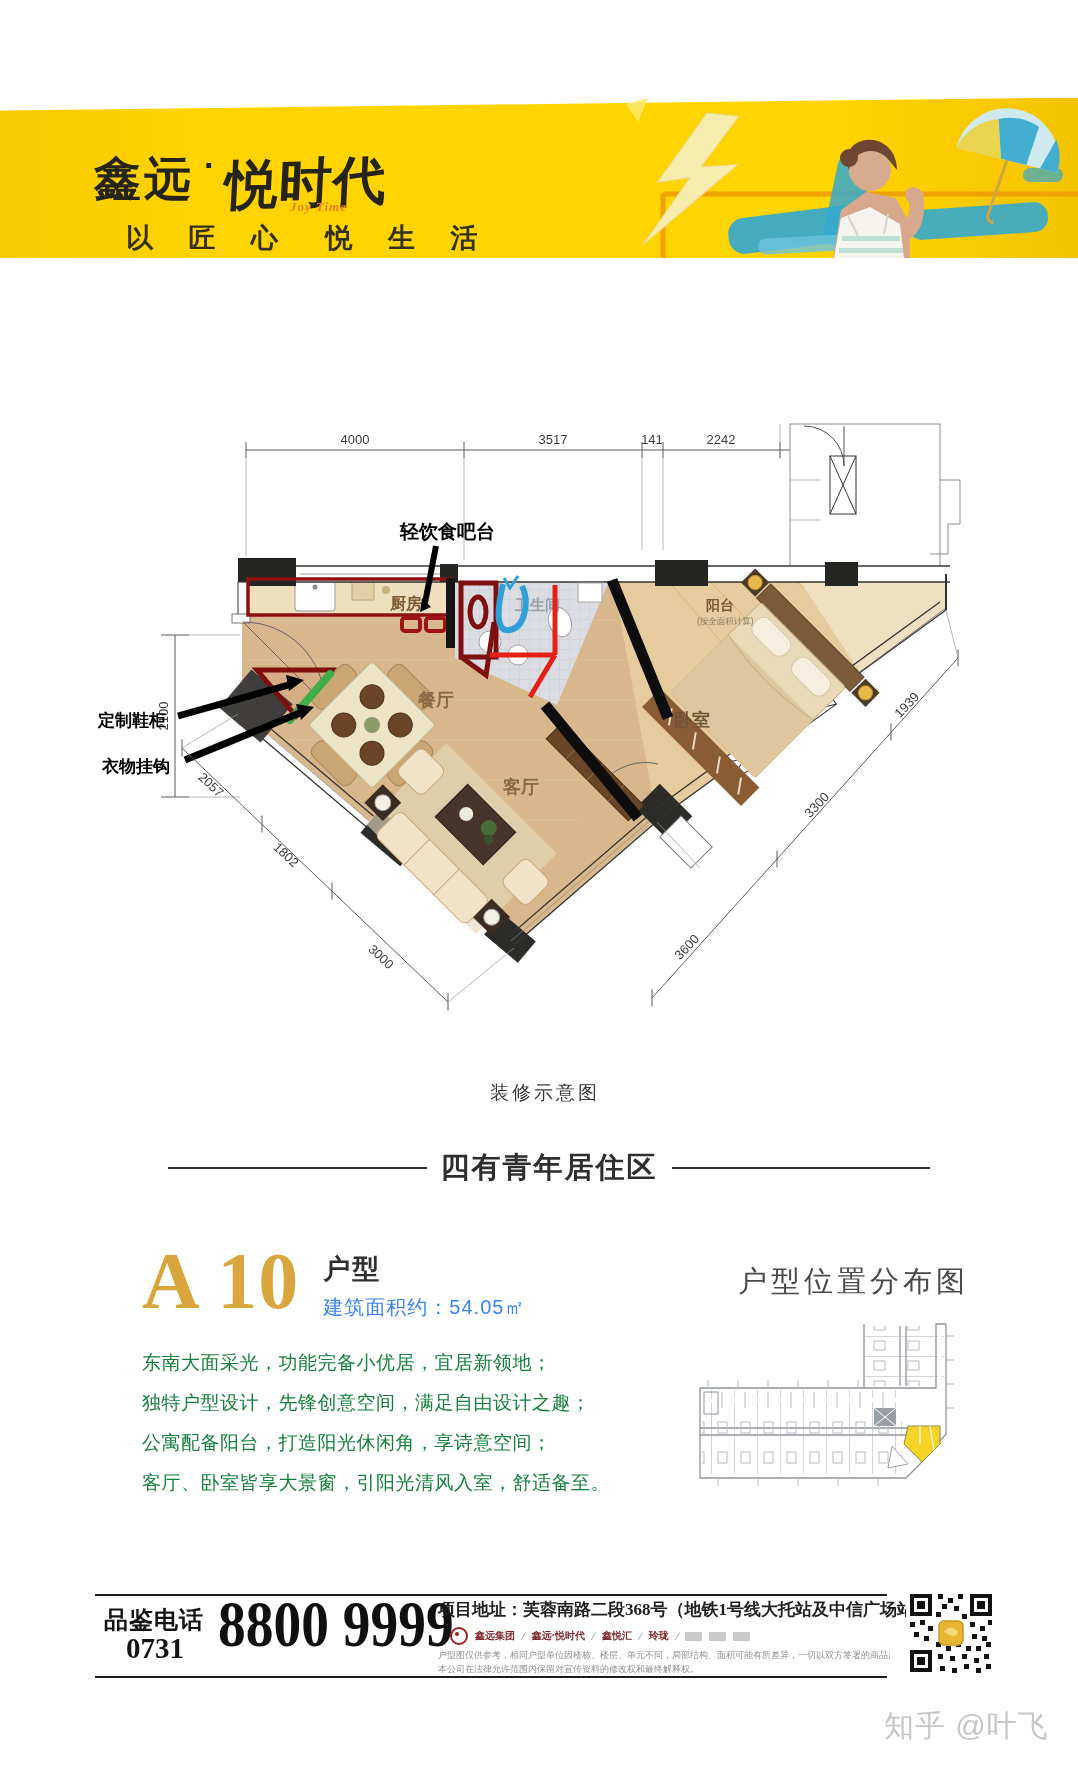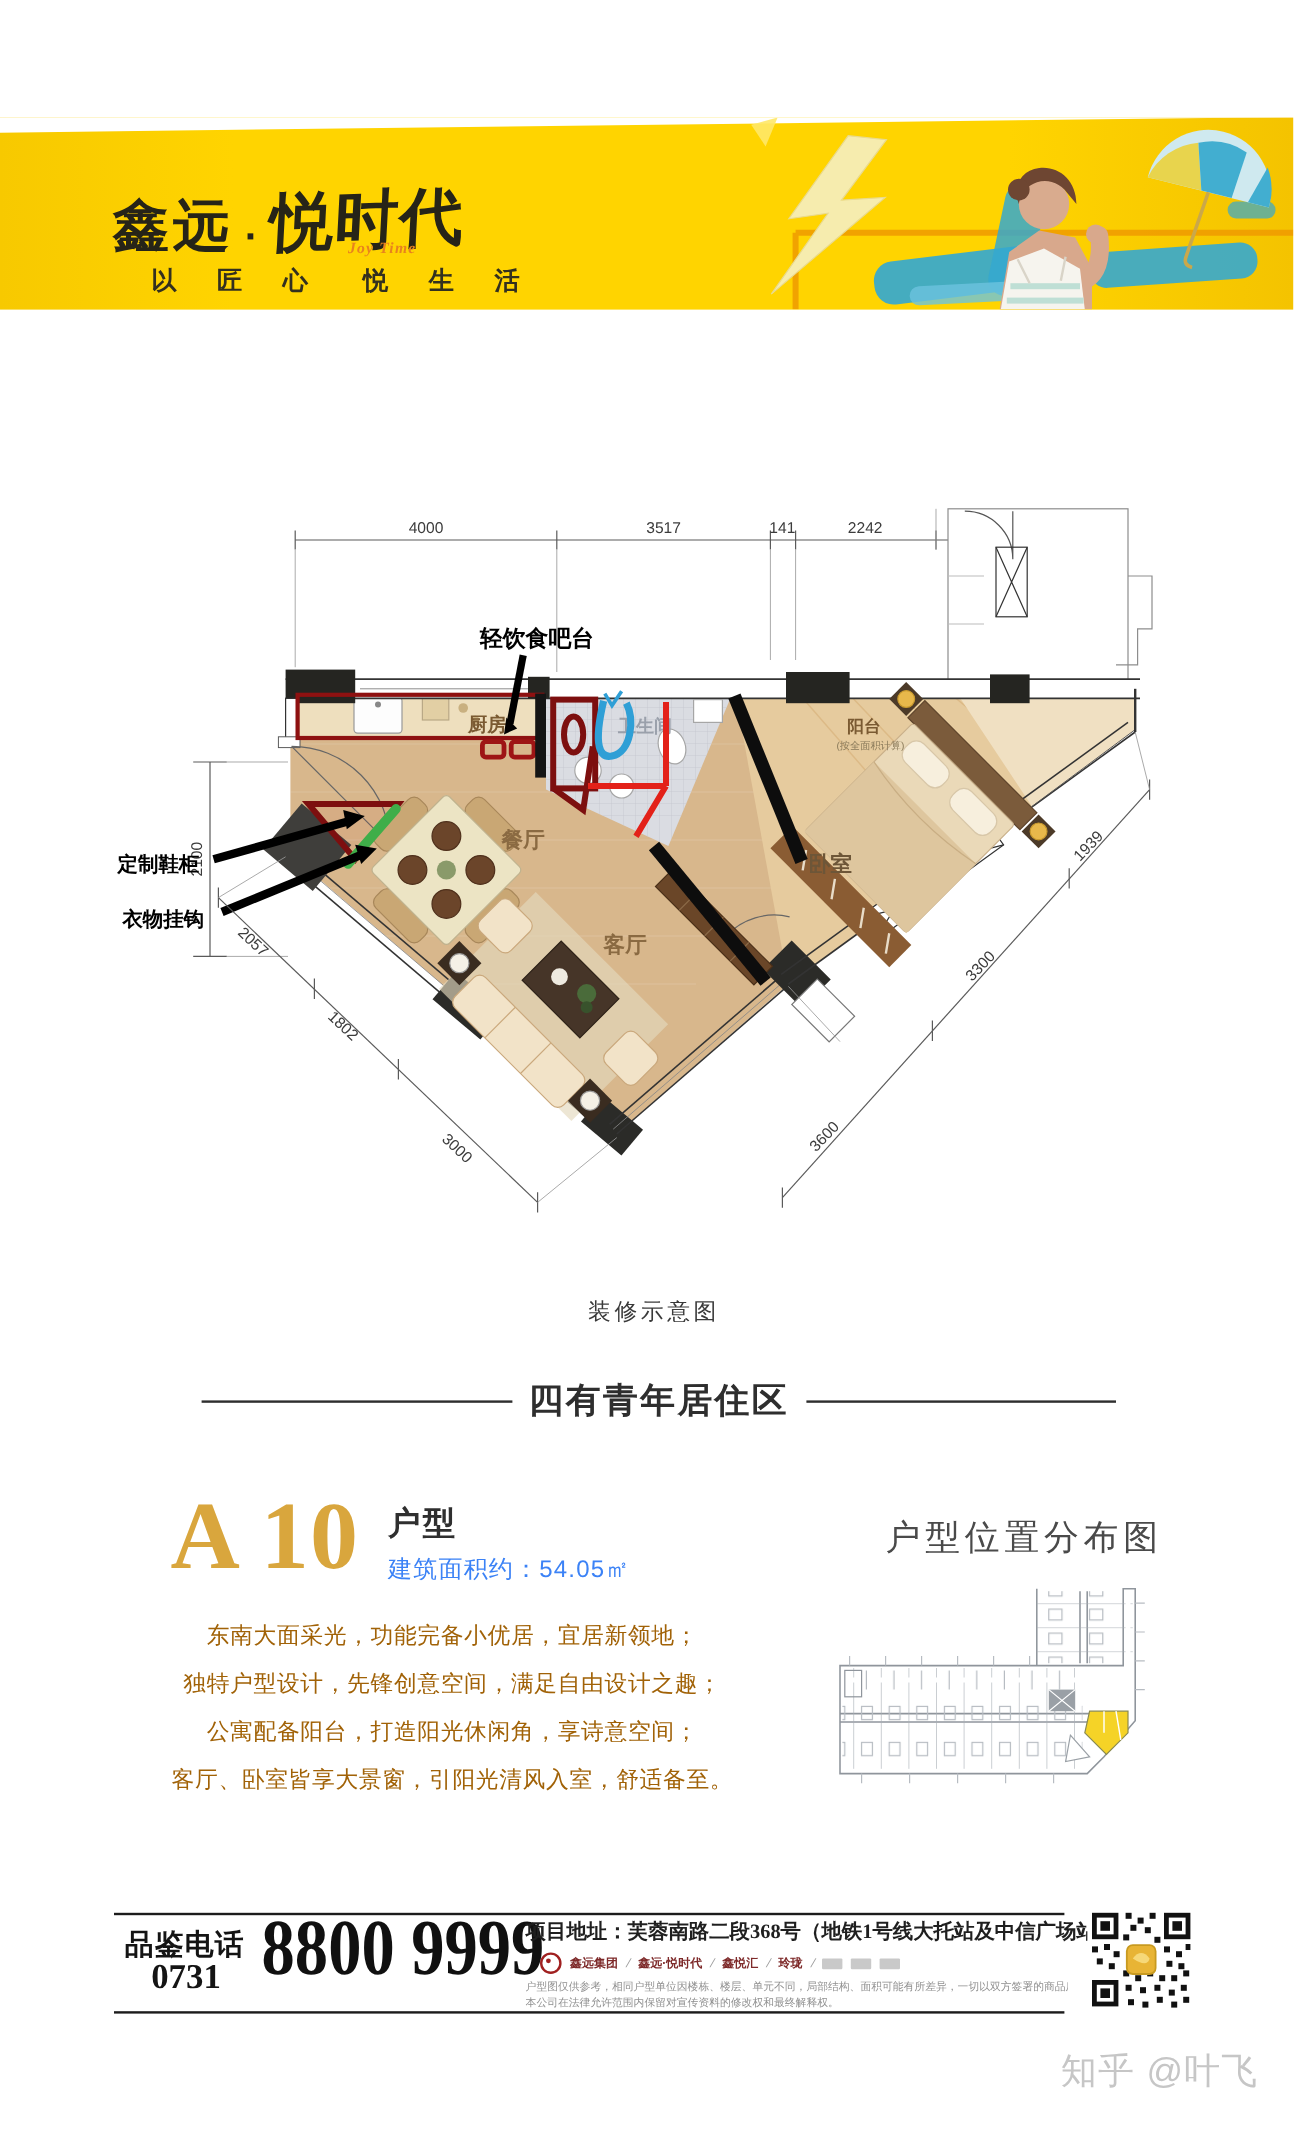--- a/index.html
+++ b/index.html
@@ -3,47 +3,47 @@
 <meta charset="utf-8">
 <style>
   html,body{margin:0;padding:0;background:#ffffff;}
   body{font-family:"Liberation Sans",sans-serif;}
   .page{position:relative;width:1078px;height:1778px;margin:0 auto;background:#fff;overflow:hidden;}
 
   
   .banner{position:absolute;left:0;top:98px;width:1078px;height:160px;
     background:linear-gradient(90deg,#f7c900 0%,#ffd400 18%,#ffd400 78%,#f4c300 100%);overflow:hidden;}
   .banner::before{content:"";position:absolute;left:-20px;top:-26px;width:1120px;height:32px;background:#fff;transform:rotate(-0.7deg);}
-  .brand-row{position:absolute;left:94px;top:50px;display:flex;align-items:flex-end;gap:10px;color:#262418;}
+  .brand-row{position:absolute;left:94px;top:50px;display:flex;align-items:flex-start;gap:10px;color:#262418;}
   .brand-main{font-size:47px;font-weight:900;letter-spacing:3px;}
   .brand-dot{font-size:34px;font-weight:900;line-height:1;padding-bottom:6px;}
   .brand-sub{font-size:53px;font-weight:900;transform:rotate(-2deg) skewX(-5deg);letter-spacing:1px;}
   .joytime{position:absolute;left:290px;top:101px;font-family:"Liberation Serif",serif;font-style:italic;font-weight:bold;
     font-size:13px;color:#e8821e;letter-spacing:1px;}
-  .tagline{position:absolute;left:126px;top:122px;font-size:21px;font-weight:800;color:#33301f;}
+  .tagline{position:absolute;left:126px;top:122px;font-size:27px;font-weight:800;color:#33301f;}
   .tagline span{letter-spacing:14px;}
   .tagline .t2{margin-left:26px;}
   .banner-art{position:absolute;right:0;top:0;}
 
   
   .plan-svg{position:absolute;left:90px;top:360px;}
   .plan-caption{position:absolute;left:360px;top:1080px;width:240px;text-align:right;
     font-size:19px;color:#3a3a3a;letter-spacing:3px;}
   .divider{position:absolute;left:168px;top:1148px;width:762px;display:flex;align-items:center;gap:14px;}
   .divider .dl{flex:1;border-top:2px solid #2e2e2e;height:0;}
   .divider .dt{font-size:29px;font-weight:700;color:#2e2e2e;letter-spacing:2px;white-space:nowrap;}
 
   
   .unit-block{position:absolute;left:142px;top:1238px;display:flex;align-items:center;}
   .unit-code{font-family:"Liberation Serif",serif;font-size:80px;line-height:86px;font-weight:bold;color:#d9a63d;letter-spacing:1px;}
   .unit-right{margin-left:24px;padding-top:10px;}
   .unit-type{font-size:27px;font-weight:800;color:#2f2f2f;letter-spacing:2px;}
   .unit-area{font-size:20px;color:#3b82f6;margin-top:7px;letter-spacing:1px;}
   .desc{position:absolute;left:142px;top:1350px;width:470px;}
-  .desc div{font-size:19px;color:#a16207;margin-bottom:14px;letter-spacing:0.5px;white-space:nowrap;text-align:center;}
+  .desc div{font-size:19px;color:#15803d;margin-bottom:14px;letter-spacing:0.5px;white-space:nowrap;}
   .locator-title{position:absolute;left:738px;top:1262px;font-size:29px;color:#4a4a4a;letter-spacing:4px;}
   .locator-svg{position:absolute;left:688px;top:1316px;}
 
   
   .rule{position:absolute;left:95px;width:792px;border-top:2px solid #1c1c1c;height:0;}
   .r1{top:1594px;} .r2{top:1676px;}
   .phone-label{position:absolute;left:104px;top:1604px;font-family:"Liberation Serif",serif;font-size:24px;font-weight:bold;color:#141414;letter-spacing:1px;}
   .phone-area{position:absolute;left:126px;top:1632px;font-family:"Liberation Serif",serif;font-size:29px;font-weight:bold;color:#141414;}
   .phone-big{position:absolute;left:218px;top:1586px;font-family:"Liberation Serif",serif;font-size:66px;font-weight:bold;color:#101010;
     transform:scaleX(0.84);transform-origin:left top;letter-spacing:0px;}

